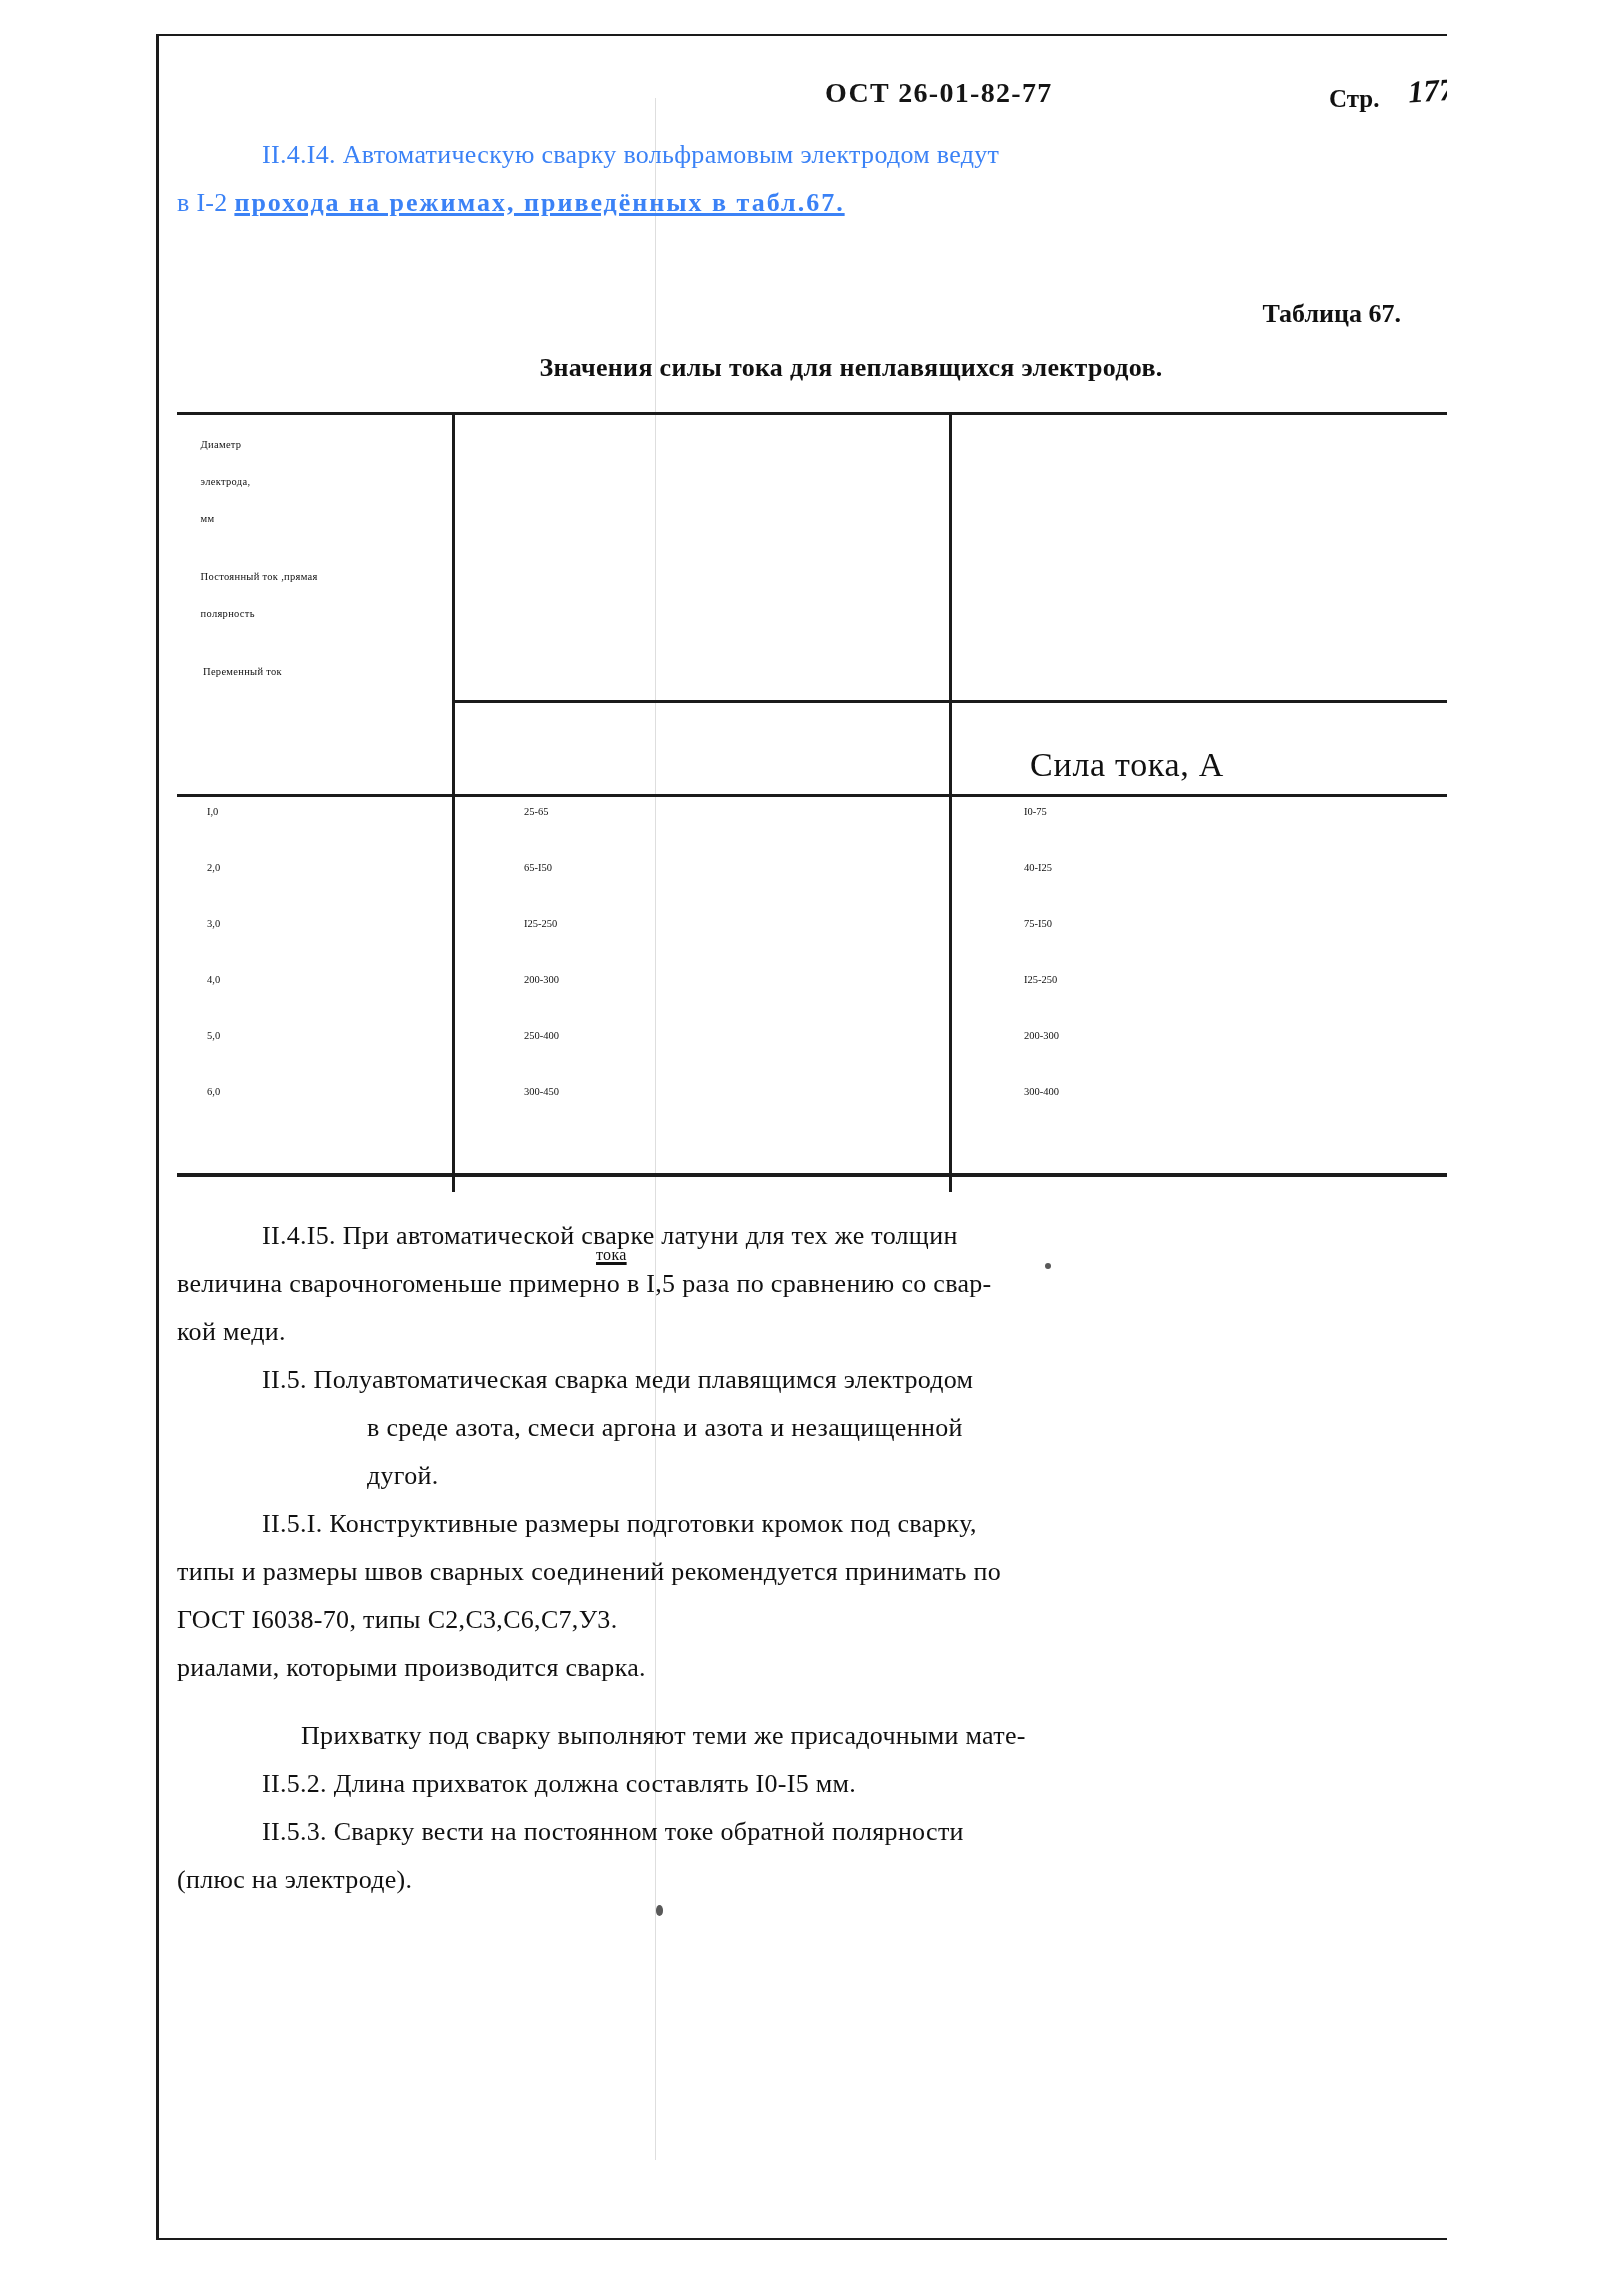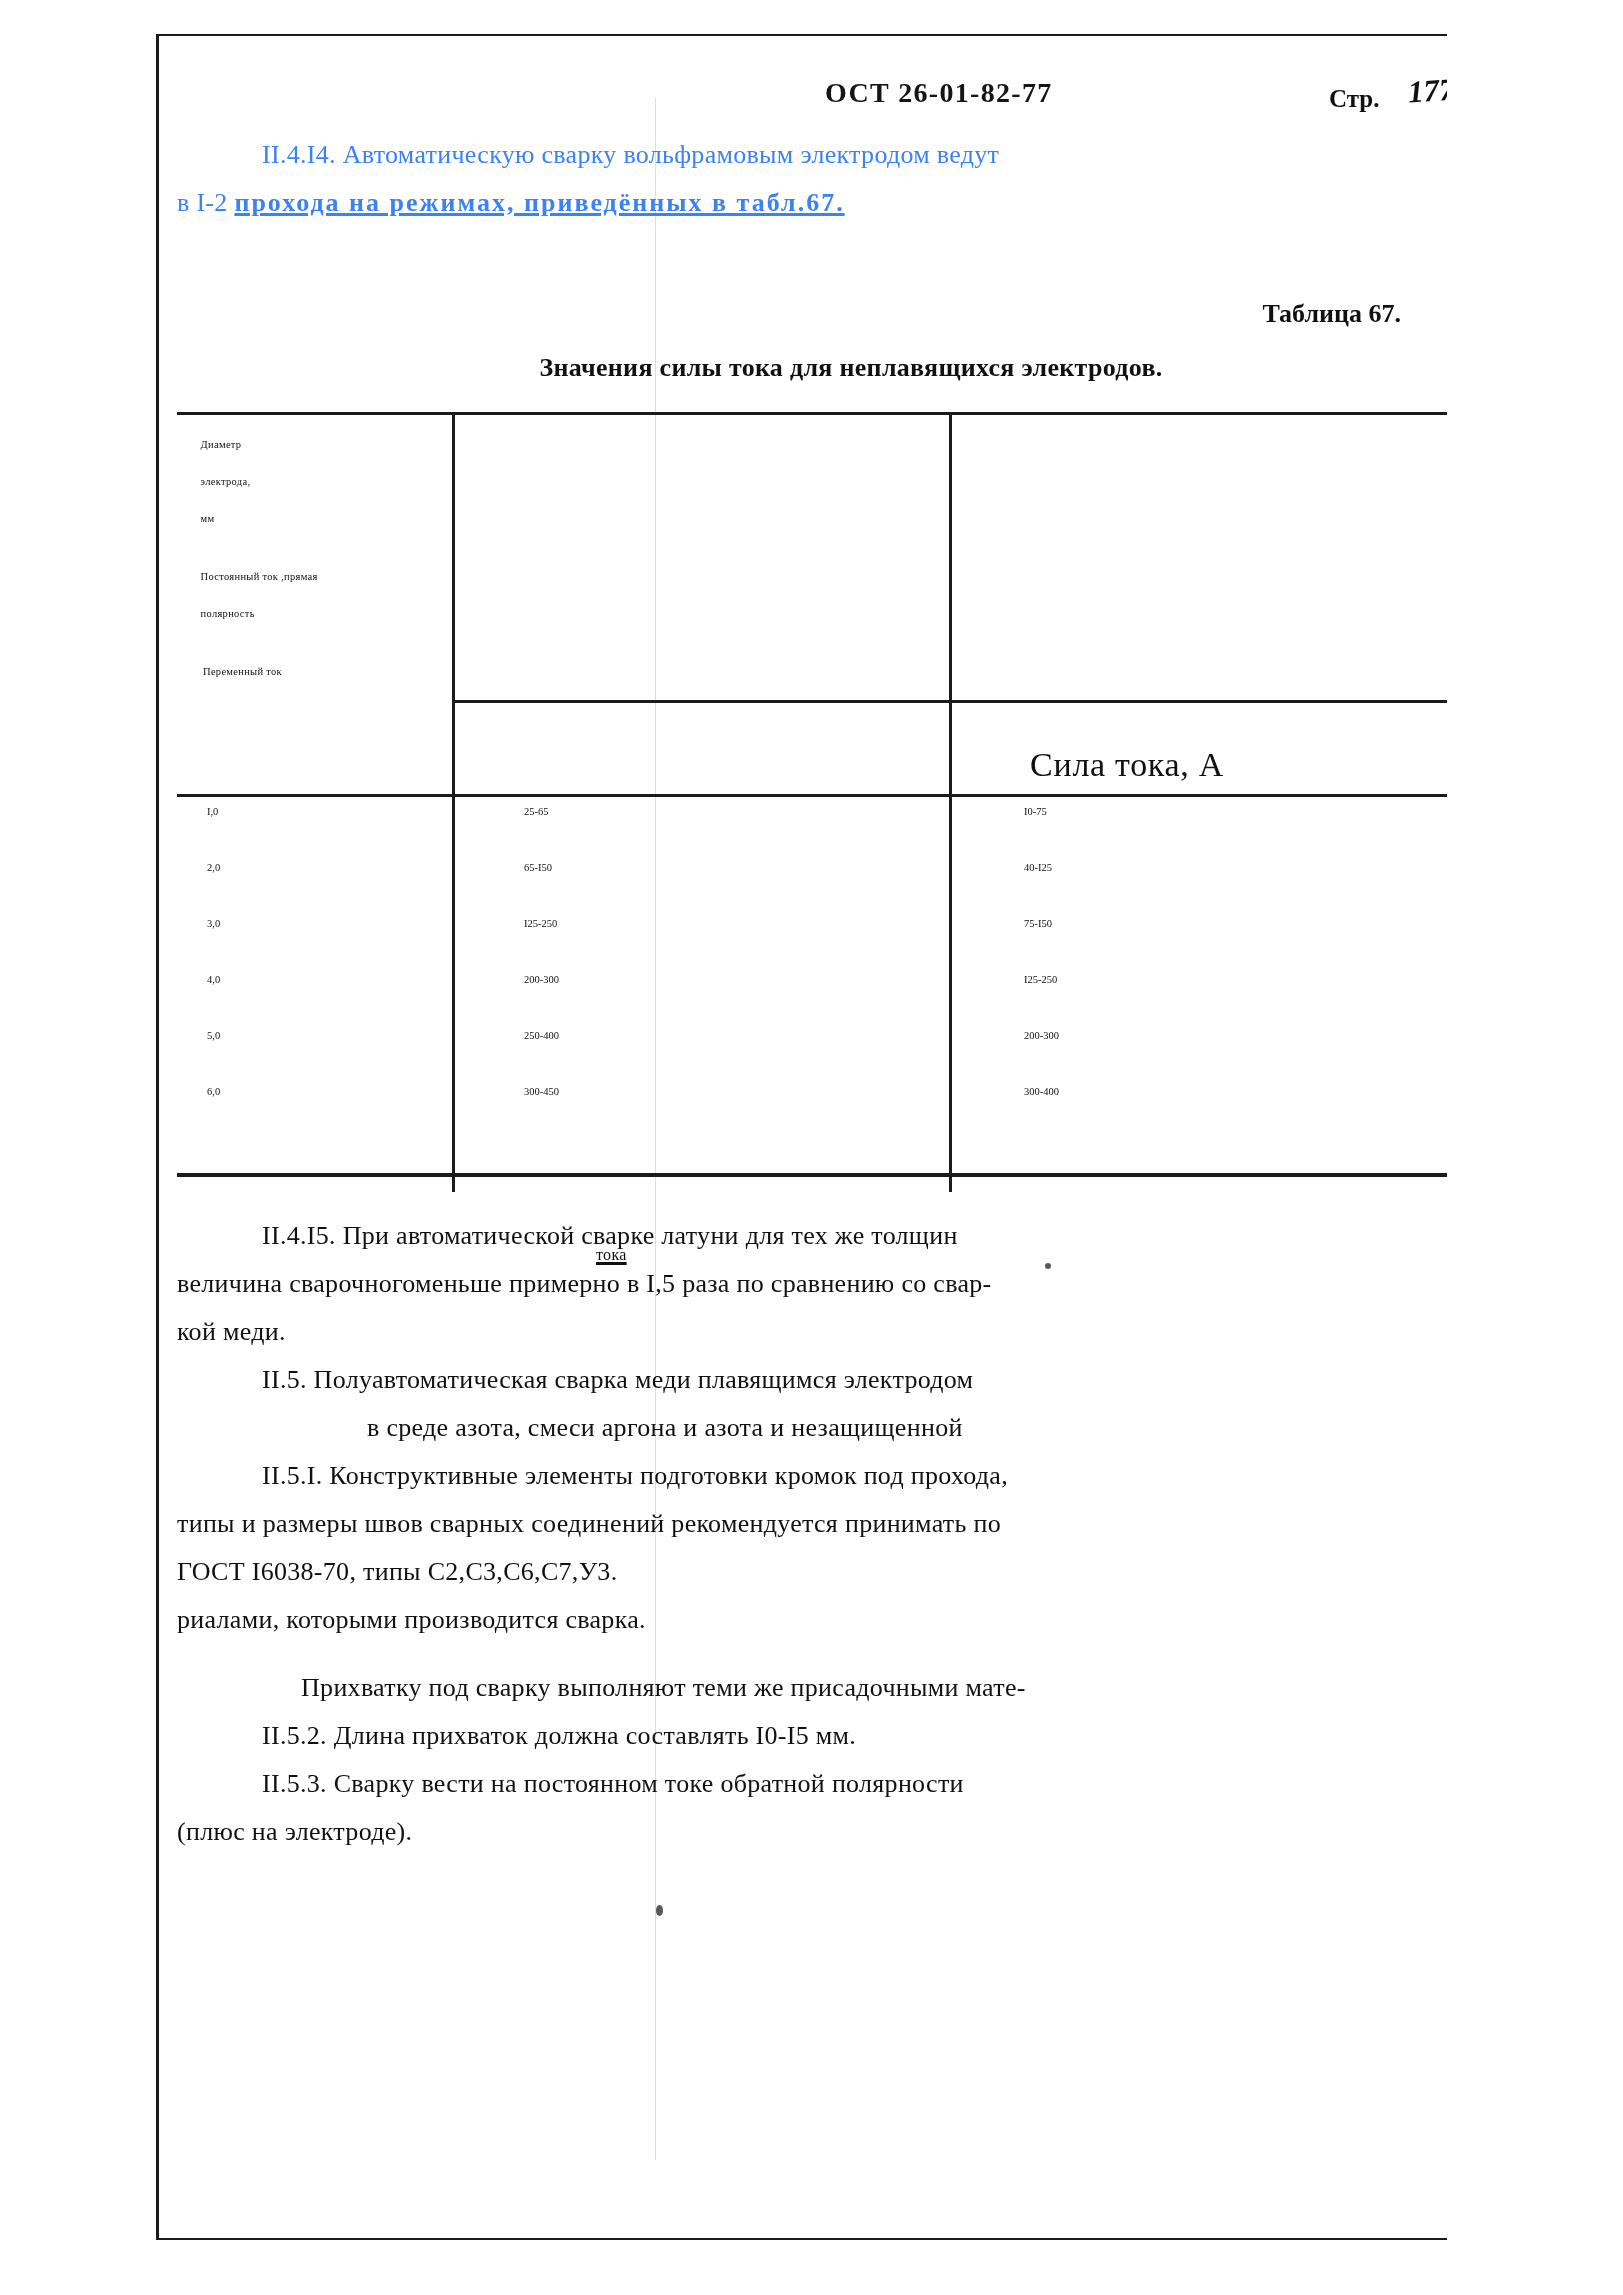--- a/index.html
+++ b/index.html
@@ -301,23 +301,26 @@
       <div class="p-line">
         <span>кой меди.</span>
       </div>
 
       <div class="p-line">
         <span class="tab-1"></span><span>II.5. Полуавтоматическая сварка меди плавящимся электродом</span>
       </div>
       <div class="p-line">
         <span class="tab-2"></span><span>в среде азота, смеси аргона и азота и незащищенной</span>
       </div>
-
-      <div class="p-line">
-        <span class="tab-1"></span><span>II.5.I. Конструктивные элементы подготовки кромок под прохода,</span>
+      <div class="p-line">
+        <span class="tab-2"></span><span>дугой.</span>
+      </div>
+
+      <div class="p-line">
+        <span class="tab-1"></span><span>II.5.I. Конструктивные размеры подготовки кромок под сварку,</span>
       </div>
       <div class="p-line">
         <span>типы и размеры швов сварных соединений рекомендуется принимать по</span>
       </div>
       <div class="p-line">
         <span>ГОСТ I6038-70, типы С2,С3,С6,С7,У3.</span>
       </div>
 
       <div class="p-line">
         <span>риалами, которыми производится сварка.</span>

